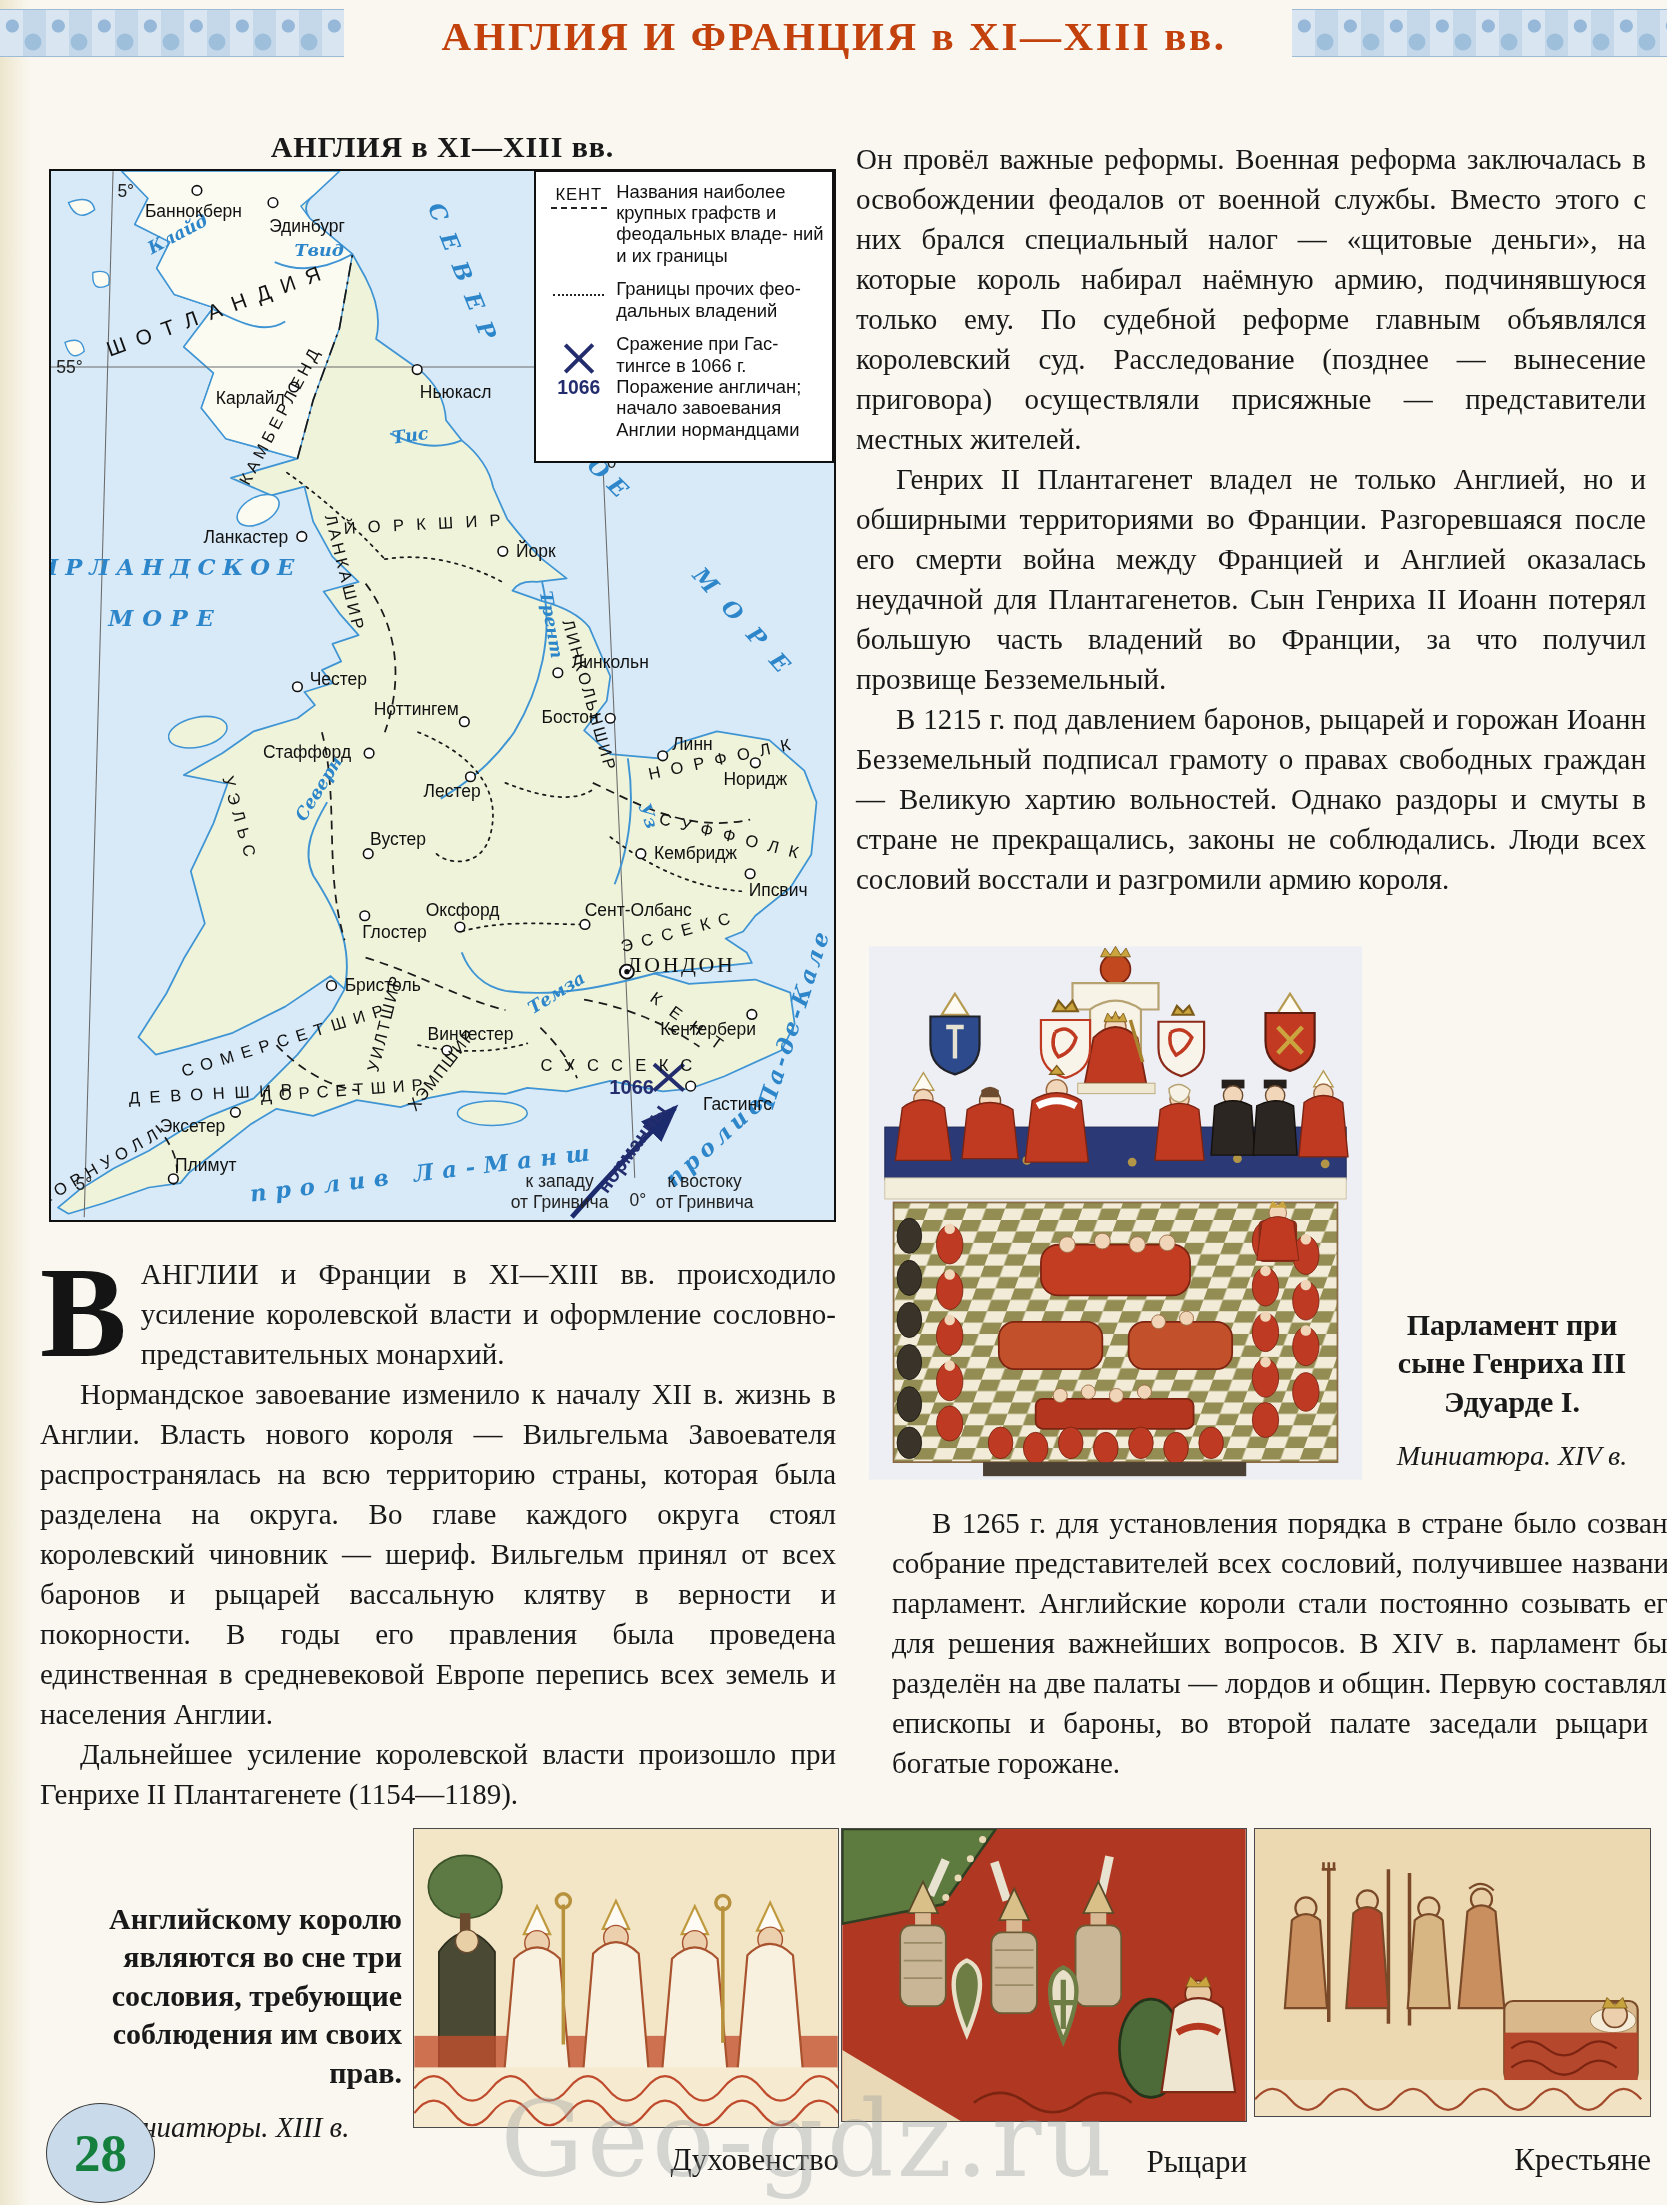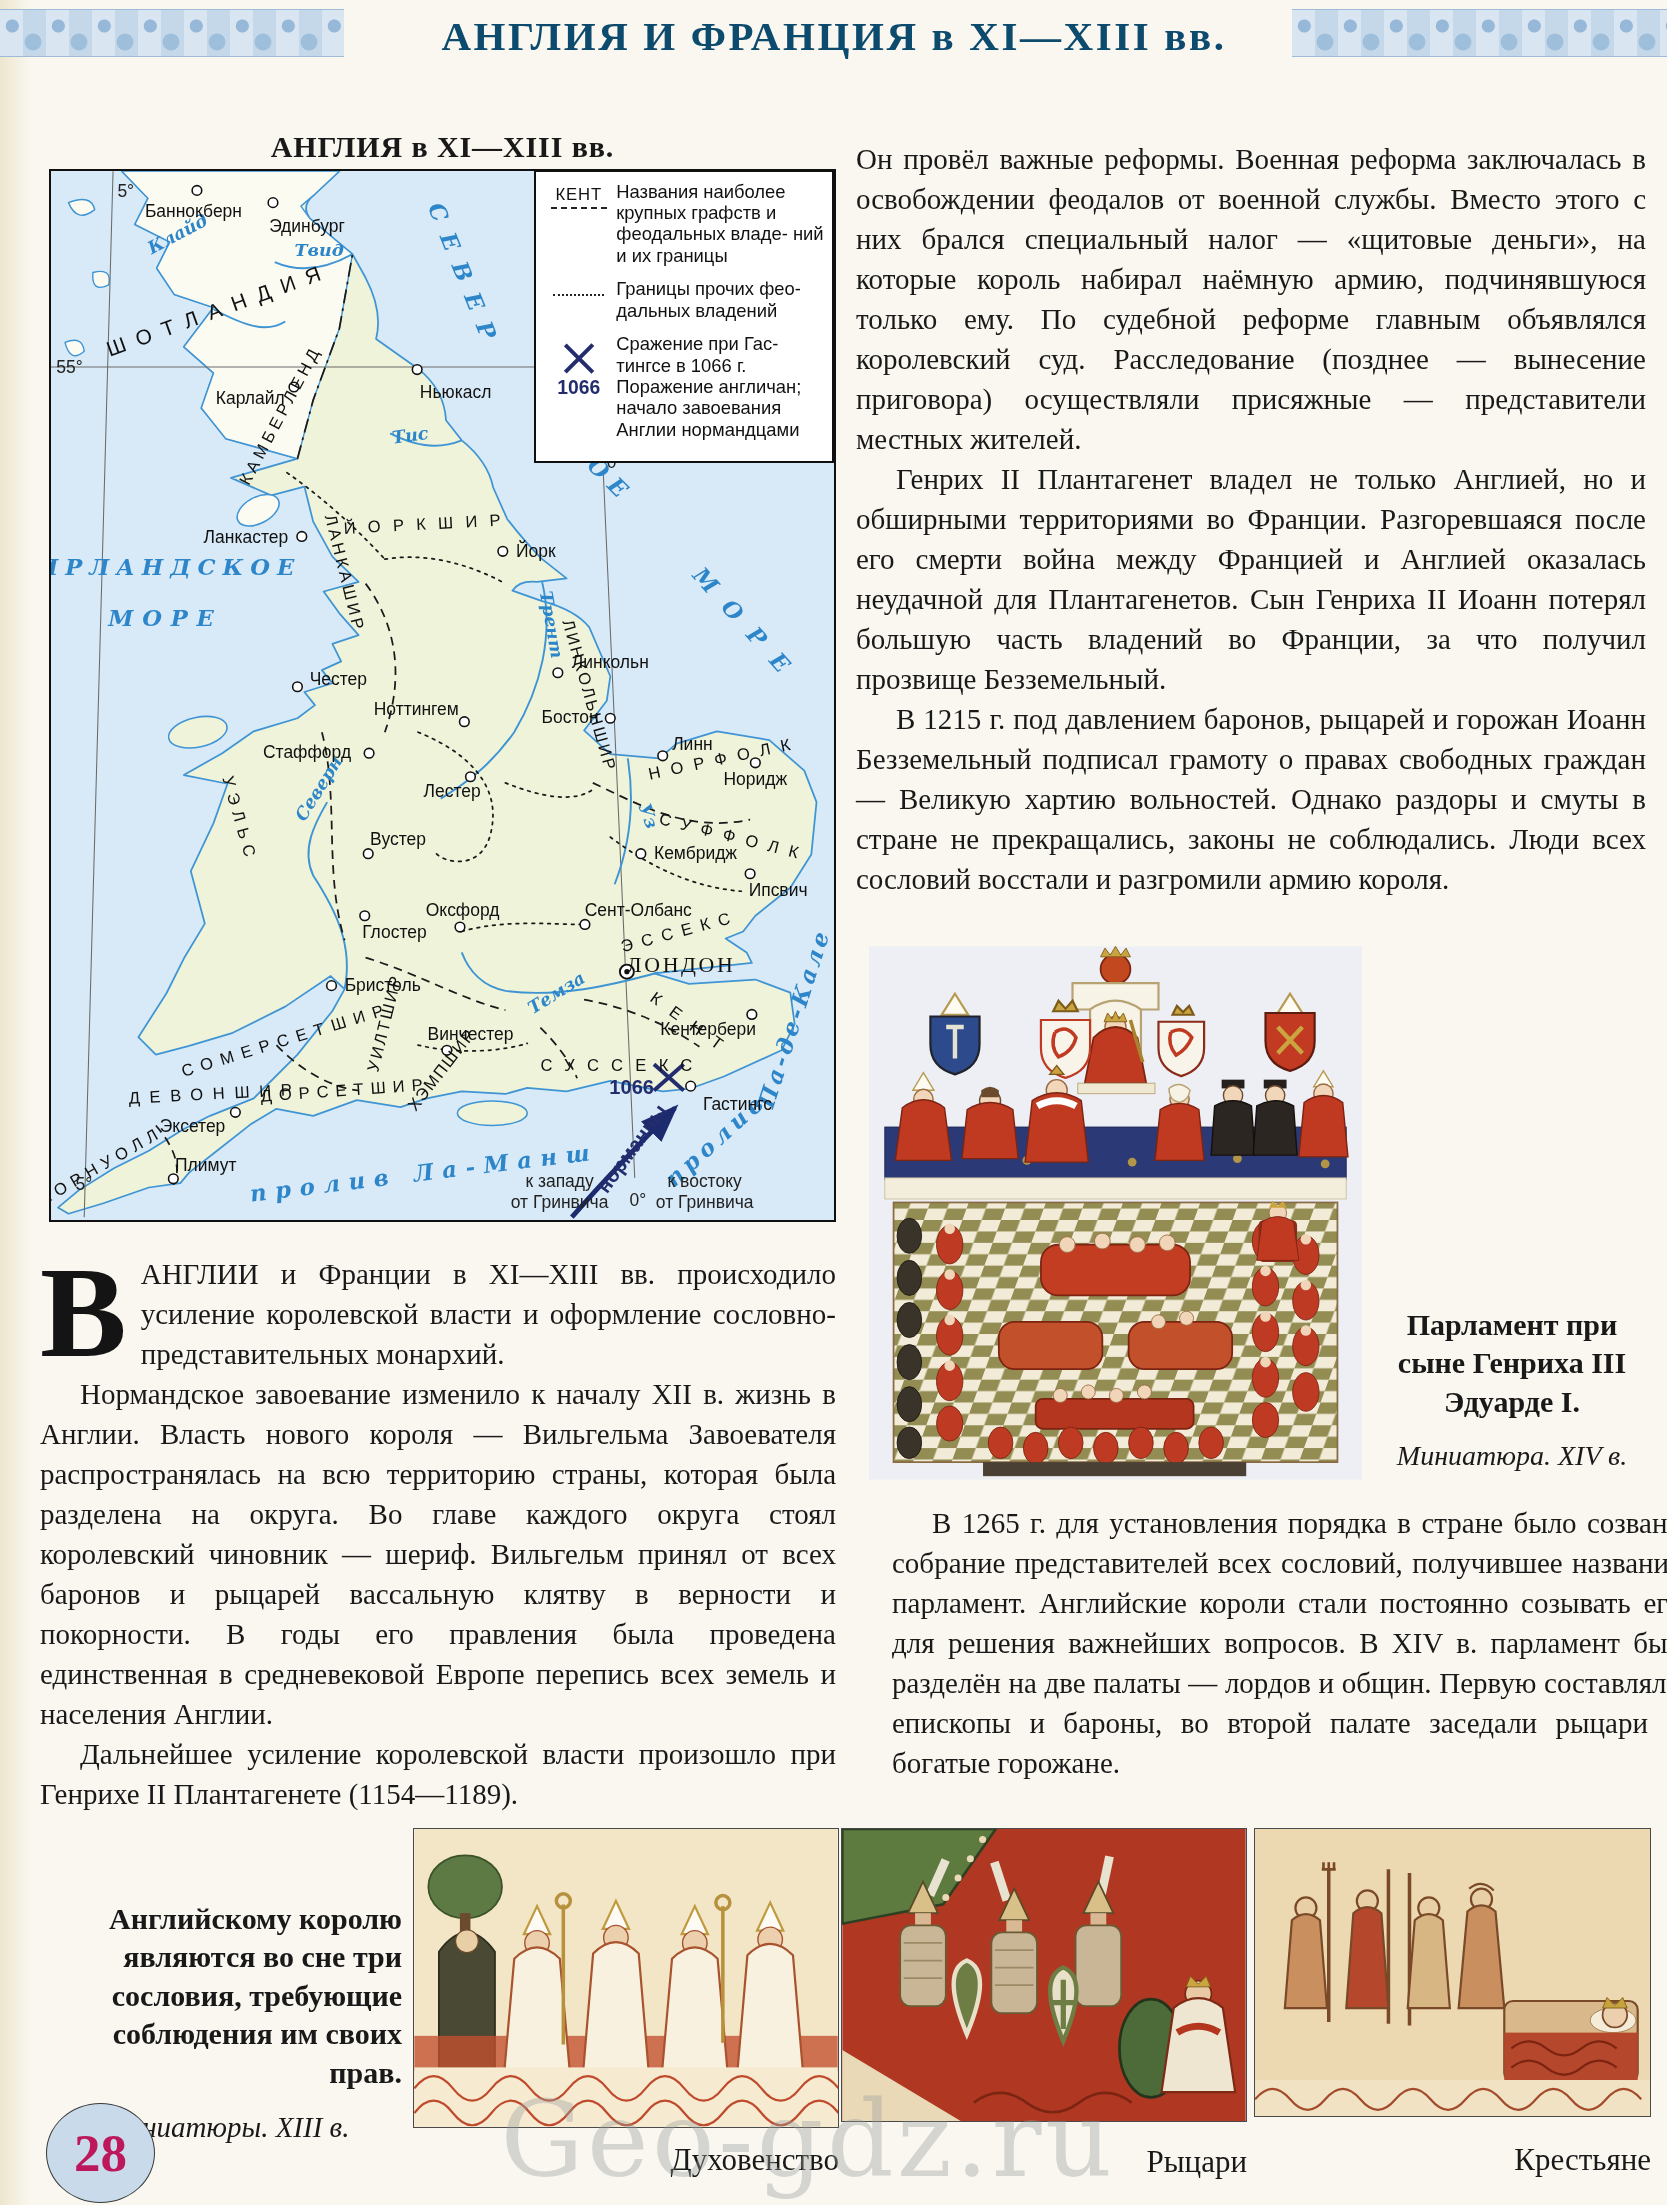--- a/index.html
+++ b/index.html
@@ -11,21 +11,21 @@
   
   .orn{top:8.8px;height:46px;border-top:0.9px solid #9dbbd6;border-bottom:0.9px solid #9dbbd6;
        background:
         radial-gradient(circle at 12.3px 16px, rgba(96,146,196,.55) 6.1px, rgba(96,146,196,0) 7px),
         radial-gradient(circle at 33px 32px, rgba(120,165,205,.5) 8px, rgba(120,165,205,0) 8.8px),
         repeating-linear-gradient(90deg,#d9e6f1 0 23px,#c4d8e9 23px 46px);
        background-size:46px 46px,46px 46px,auto;}
   #orn-l{left:0;width:344px;}
   #orn-r{left:1292px;width:376px;}
   #hdr{left:0;top:12.3px;width:1668px;text-align:center;font-size:41px;font-weight:600;
-       letter-spacing:2.6px;color:#0c4a6e;}
+       letter-spacing:2.6px;color:#c2410c;}
   
   #map-title{left:49px;top:130px;width:787px;text-align:center;font-size:30px;font-weight:700;letter-spacing:0.9px;}
   #map-wrap{left:49px;top:169px;width:787px;height:1053px;}
   #map-wrap svg{display:block;width:787px;height:1053px;background:#d8eaf7;border:2.6px solid #101010;box-sizing:border-box;}
   
   #legend{left:534px;top:170px;width:300px;height:293px;background:#fff;border:2.6px solid #101010;
           box-sizing:border-box;font-family:"Liberation Sans",sans-serif;font-size:18.4px;line-height:1.16;color:#111;
           padding:8.8px 7px 5.3px 5.3px;}
   .lrow{display:flex;margin-bottom:12.3px;}
   .lsym{width:75px;flex:0 0 75px;text-align:center;padding-top:1.8px;}
@@ -59,21 +59,21 @@
   #fig-clergy{left:413px;top:1828px;width:426px;height:300px;}
   #fig-knights{left:841px;top:1828px;width:406px;height:294px;}
   #fig-peasants{left:1254px;top:1828px;width:397px;height:289px;}
   .minicap{position:absolute;text-align:right;font-size:31px;}
   #cap-clergy{left:413px;top:2142px;width:426px;}
   #cap-knights{left:841px;top:2144px;width:406px;}
   #cap-peasants{left:1254px;top:2142px;width:397px;}
   
   #pgnum{left:46px;top:2103px;width:107px;height:98px;background:#c9daea;border:1.8px solid #3b3b3b;
          border-radius:50%;display:flex;align-items:center;justify-content:center;
-         font-size:53px;font-weight:700;color:#be185d;}
+         font-size:53px;font-weight:700;color:#15803d;}
   
   #wm{left:369px;top:2079px;width:878px;text-align:center;font-size:104px;letter-spacing:3.5px;
       color:#9aa0a0;opacity:.38;font-family:"DejaVu Serif",serif;pointer-events:none;}
   
   .city{font:20px "Liberation Sans",sans-serif;fill:#111;}
   .reg{font:19px "Liberation Sans",sans-serif;fill:#111;}
   .big{font:24px "Liberation Sans",sans-serif;fill:#111;}
   .lond{font:25px "Liberation Serif",serif;letter-spacing:3px;fill:#111;}
   .sea{font:italic 700 26px "DejaVu Serif",serif;fill:#2e86ca;}
   .riv{font:italic 700 20px "DejaVu Serif",serif;fill:#2e86ca;}

